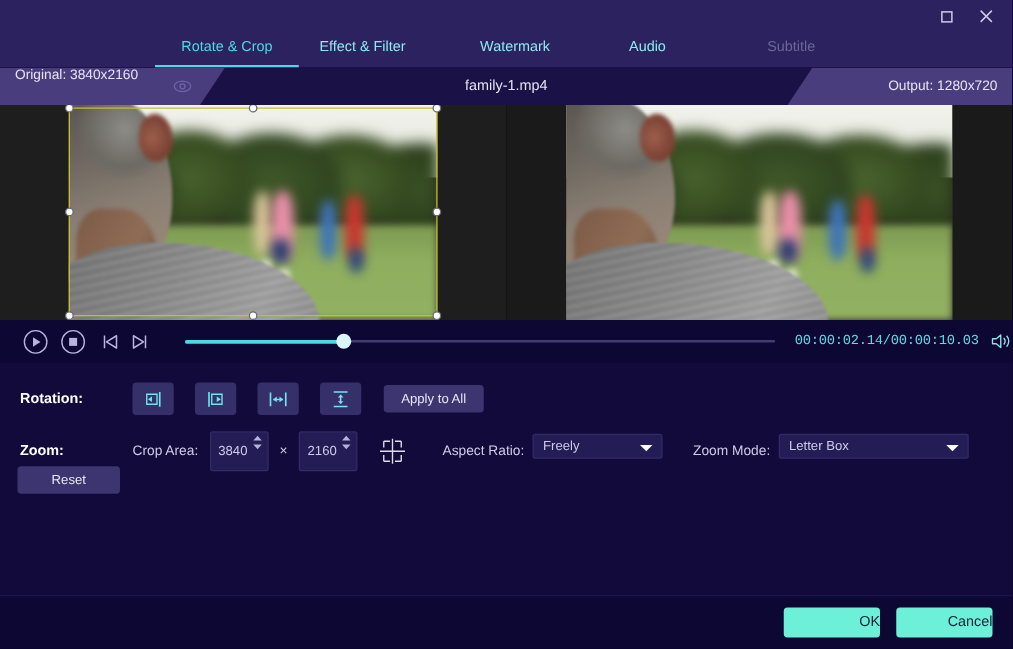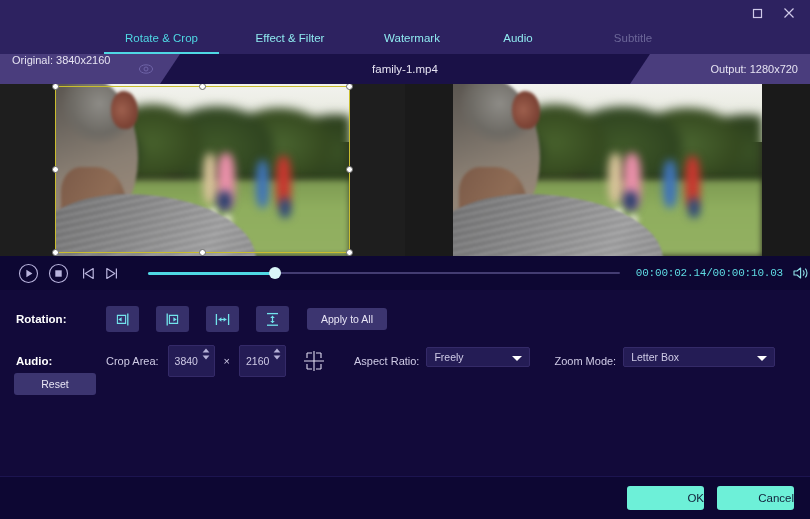--- a/index.html
+++ b/index.html
@@ -371,21 +371,21 @@
           </svg>
       </div>
       <div class="win-btn">
         <svg width="14" height="14" viewBox="0 0 14 14">
             <path d="M2.5 2.5 L11.5 11.5 M11.5 2.5 L2.5 11.5" stroke="currentColor" stroke-width="1.2" fill="none"></path>
           </svg>
       </div>
     </div>
 
     <div class="tabs">
-      <div class="tab active" style="left:104px;width:115px">
+      <div class="tab active" style="left:124px;width:115px">
         <span>Rotate &amp; Crop</span>
         <span class="underline"></span>
       </div>
       <div class="tab" style="left:240px;width:100px">
         <span>Effect &amp; Filter</span>
       </div>
       <div class="tab" style="left:367px;width:90px">
         <span>Watermark</span>
       </div>
       <div class="tab" style="left:483px;width:70px">
@@ -549,21 +549,21 @@
               <path d="M6.2 9.9 L8.5 12 L10.8 9.9 Z" fill="currentColor"></path>
             </svg>
         </div>
       </div>
       <div class="applyall" style="margin-left:18px">
         <span>Apply to All</span>
       </div>
     </div>
 
     <div class="row row-crop">
-      <span class="label" style="width:90px">Audio:</span>
+      <span class="label" style="width:90px">Zoom:</span>
       <span class="label-dim" style="margin-right:9px">Crop Area:</span>
 
       <div class="numbox">
         <span class="numval">3840</span>
         <span class="spin">
           <svg width="8" height="5" viewBox="0 0 8 5">
               <path d="M4 0.6 L7.4 4.4 L0.6 4.4 Z" fill="currentColor"></path>
             </svg>
           <svg width="8" height="5" viewBox="0 0 8 5">
               <path d="M4 4.4 L0.6 0.6 L7.4 0.6 Z" fill="currentColor"></path>

